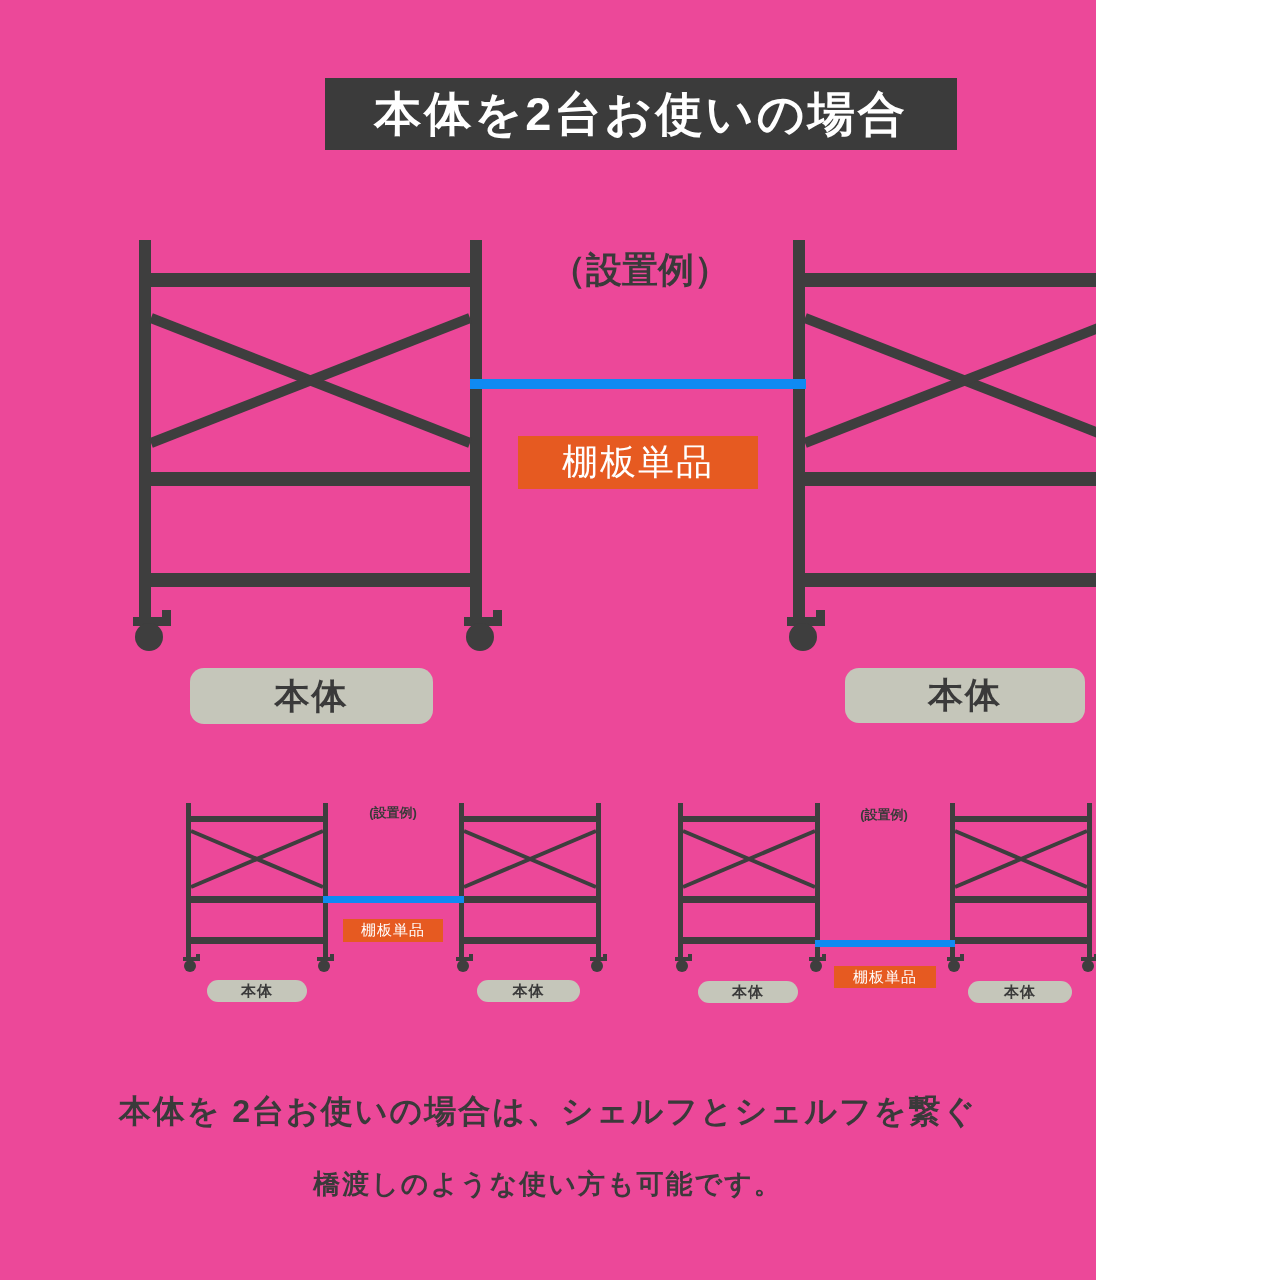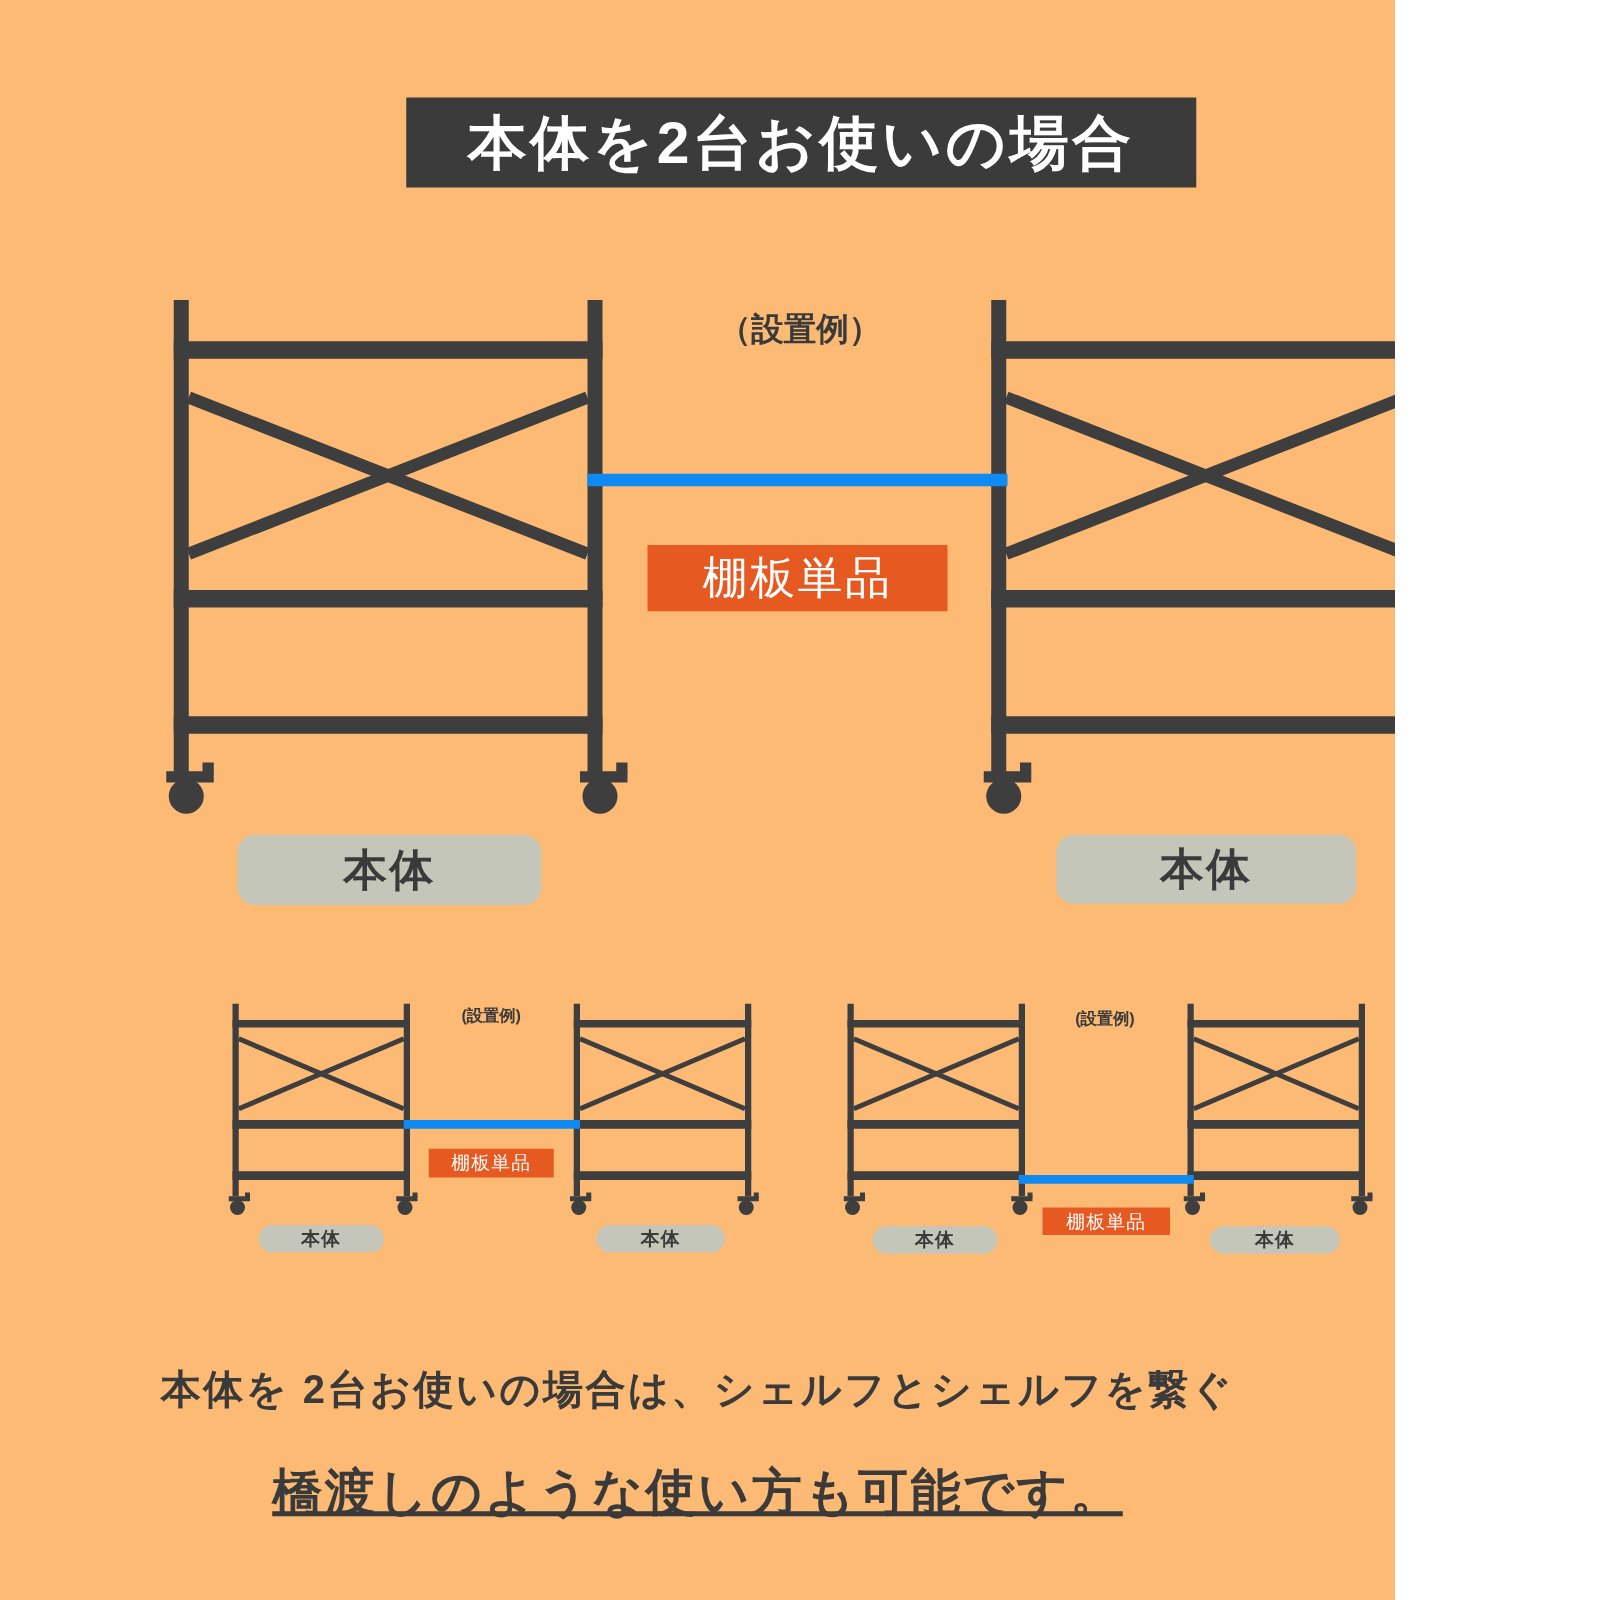--- a/index.html
+++ b/index.html
@@ -1,18 +1,18 @@
 <!DOCTYPE html>
 <html style="--frame: #3E3E3E; --header-bg: #3B3B3B; --accent-blue: #0F8AF2; --accent-orange: #E65A21; --label-bg: #C5C6BA; --text: #3A3A3A;"><head>
 <meta charset="utf-8">
 <style>
   html,body{margin:0;padding:0;background:#fff;}
   .stage{
-    position:relative;width:1096px;height:1280px;background:#fdba74;
-    font-family:"Liberation Sans","DejaVu Sans",sans-serif;overflow:hidden;padding-left:20px;
+    position:relative;width:1096px;height:1280px;background:#ec4899;
+    font-family:"Liberation Sans","DejaVu Sans",sans-serif;overflow:hidden;
   }
   .abs{position:absolute;}
   svg{overflow:visible;display:block;}
   .fr{fill:var(--frame,#3E3E3E);}
   .frs{stroke:var(--frame,#3E3E3E);stroke-width:10;}
   .frs-sm{stroke:var(--frame,#3E3E3E);stroke-width:4;}
   .header-banner{
     background:var(--header-bg,#3B3B3B);color:#ffffff;
     display:flex;align-items:center;justify-content:center;
     font-weight:bold;letter-spacing:3px;
@@ -71,21 +71,21 @@
         <use href="#caster-small" x="4" y="163"></use>
         <use href="#caster-small" x="138" y="163"></use>
       </g>
     </defs>
   </svg>
 
   <div class="abs header-banner" style="left:325px;top:78px;width:632px;height:72px;font-size:47px;">
     <span>本体を2台お使いの場合</span>
   </div>
 
-  <div class="abs note" style="left:320px;top:246px;width:640px;font-size:26px;">（設置例）</div>
+  <div class="abs note" style="left:320px;top:246px;width:640px;font-size:36px;">（設置例）</div>
 
   <svg class="abs" style="left:139px;top:240px;" width="343" height="412" viewBox="0 0 343 412">
       <use href="#unit-big"></use>
     </svg>
 
   <svg class="abs" style="left:793px;top:240px;" width="343" height="412" viewBox="0 0 343 412">
       <use href="#unit-big"></use>
     </svg>
 
   <div class="abs blue-bar" style="left:470px;top:379px;width:336px;height:10px;"></div>
@@ -127,15 +127,15 @@
   <div class="abs blue-bar" style="left:815px;top:940px;width:140px;height:7px;"></div>
 
   <div class="abs orange-badge" style="left:834px;top:966px;width:102px;height:22px;font-size:15px;letter-spacing:1px;">棚板単品</div>
 
   <div class="abs unit-label" style="left:698px;top:981px;width:100px;height:22px;font-size:15px;letter-spacing:1px;">本体</div>
 
   <div class="abs unit-label" style="left:968px;top:981px;width:104px;height:22px;font-size:15px;letter-spacing:1px;">本体</div>
 
   <div class="abs caption" style="top:1090px;font-size:32px;">本体を 2台お使いの場合は、シェルフとシェルフを繋ぐ</div>
 
-  <div class="abs caption" style="top:1166px;font-size:40px;text-decoration:underline;">橋渡しのような使い方も可能です。</div>
+  <div class="abs caption" style="top:1166px;font-size:27px;">橋渡しのような使い方も可能です。</div>
 
 </div>
 
 </body></html>

